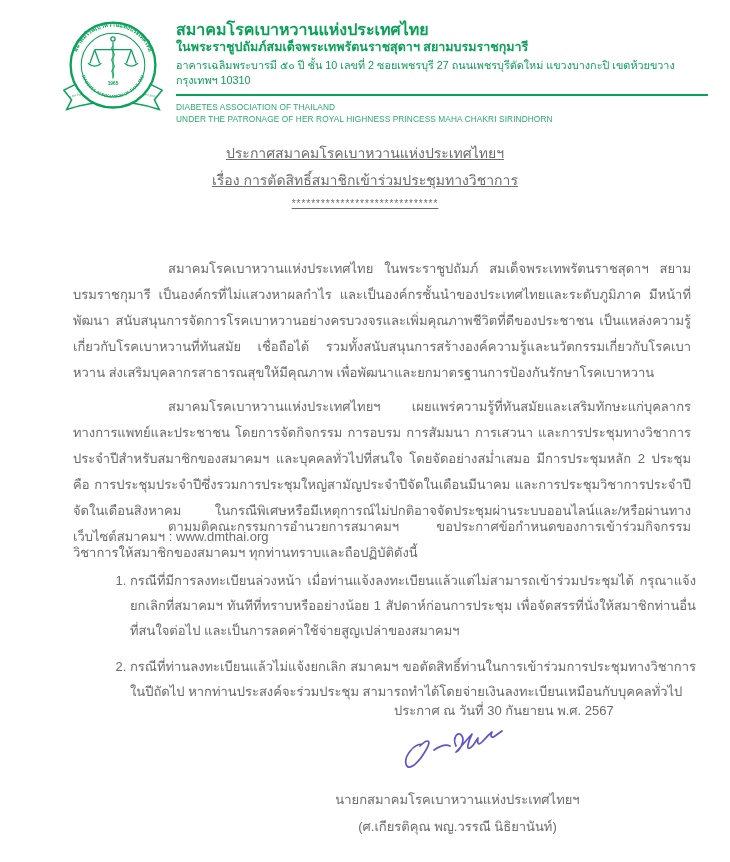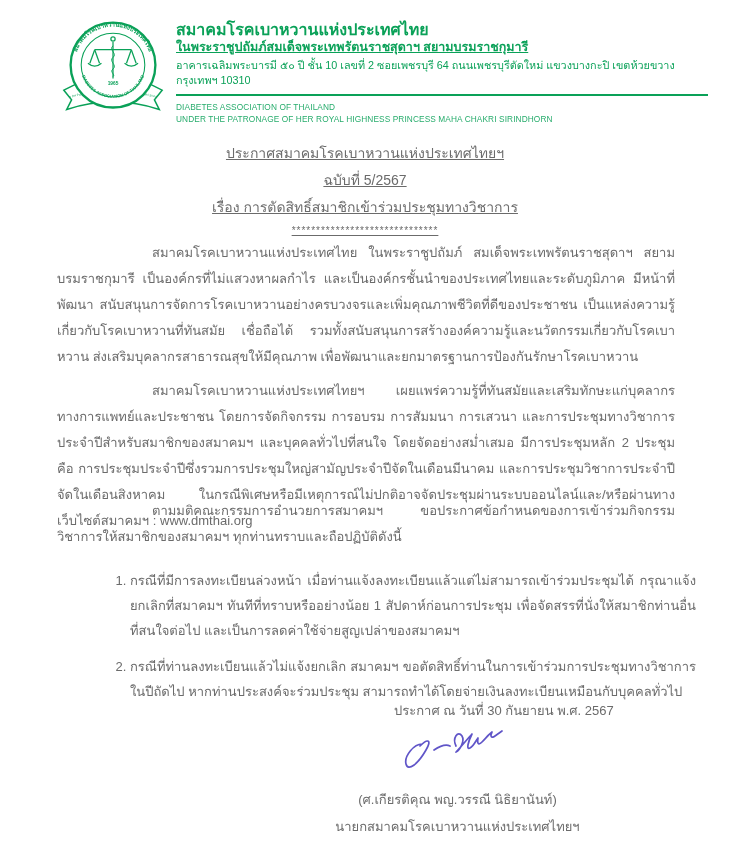--- a/index.html
+++ b/index.html
@@ -5,30 +5,30 @@
   html,body{margin:0;padding:0;background:#ffffff;}
   .page{
     position:relative;width:730px;height:862px;background:#ffffff;overflow:hidden;
     font-family:"Liberation Sans","DejaVu Sans",sans-serif;
   }
   
   .letterhead{position:absolute;top:13px;left:60px;width:648px;display:flex;gap:10px;}
   .logo-wrap{flex:none;width:106px;height:110px;}
   .head-text{flex:1;padding-top:7px;}
   .org-th{color:var(--green);font-weight:bold;font-size:16px;line-height:1.2;}
-  .pat-th{color:var(--green);font-weight:bold;font-size:12.5px;line-height:1.35;text-decoration:underline;}
+  .pat-th{color:var(--green);font-weight:bold;font-size:12.5px;line-height:1.35;}
   .addr-th{color:var(--green);font-size:10.8px;line-height:1.4;margin-top:2px;}
   .rule{height:2px;background:var(--green);margin:6px 0 6px;}
   .en-line{color:var(--green);opacity:.88;font-size:8.3px;line-height:1.38;letter-spacing:.1px;}
   
   .doc-head{position:absolute;top:140px;left:0;width:730px;text-align:center;color:var(--ink);
     font-size:14px;line-height:27px;text-decoration:underline;}
   .divider{font-size:10px;letter-spacing:1px;color:var(--ink);line-height:20px;}
   .para{position:absolute;left:57px;width:618px;color:var(--ink);font-size:13px;line-height:26px;
-    text-align:justify;margin:0;}
+    text-align:justify;margin:16px;}
   .para.indent{text-indent:95px;}
   .num-list{position:absolute;left:100px;width:566px;color:var(--ink);font-size:13px;line-height:25px;
     margin:12px;padding:0 0 0 18px;}
   .num-list li{margin-bottom:11px;text-align:justify;}
   .date-row{position:absolute;top:700px;left:0;width:730px;color:var(--ink);font-size:13px;padding-left:32px;}
   .date-row span{margin-left:362px;}
   .sig-wrap{position:absolute;top:720px;left:390px;width:132px;height:62px;}
   .signer{position:absolute;top:786px;left:310px;width:295px;text-align:center;color:var(--ink);
     font-size:13px;line-height:27px;}
 </style>
@@ -72,30 +72,29 @@
             <line x1="74" y1="38" x2="79" y2="52"></line>
           <path d="M67 52 Q74 58 81 52"></path>
           <path d="M55 34 C 50 38, 60 42, 55 46 C 50 50, 60 54, 55 58 C 51 61, 58 64, 55 66" stroke-width="1"></path>
         </g>
         <text x="55" y="75" font-size="5" fill="#0aa158" font-weight="bold" text-anchor="middle">1965</text>
       </svg>
     </div>
     <div class="head-text">
       <div class="org-th">สมาคมโรคเบาหวานแห่งประเทศไทย</div>
       <div class="pat-th">ในพระราชูปถัมภ์สมเด็จพระเทพรัตนราชสุดาฯ สยามบรมราชกุมารี</div>
-      <div class="addr-th">อาคารเฉลิมพระบารมี ๕๐ ปี ชั้น 10 เลขที่ 2 ซอยเพชรบุรี 64  ถนนเพชรบุรีตัดใหม่ แขวงบางกะปิ เขตห้วยขวาง กรุงเทพฯ 10310</div>
+      <div class="addr-th">อาคารเฉลิมพระบารมี ๕๐ ปี ชั้น 10 เลขที่ 2 ซอยเพชรบุรี 27  ถนนเพชรบุรีตัดใหม่ แขวงบางกะปิ เขตห้วยขวาง กรุงเทพฯ 10310</div>
       <div class="rule"></div>
       <div class="en-line">DIABETES ASSOCIATION OF THAILAND</div>
       <div class="en-line">UNDER THE PATRONAGE OF HER ROYAL HIGHNESS PRINCESS MAHA CHAKRI SIRINDHORN</div>
     </div>
   </div>
 
   <div class="doc-head">
     <div>ประกาศสมาคมโรคเบาหวานแห่งประเทศไทยฯ</div>
-    <div>ฉบับที่  5/2567</div>
     <div>เรื่อง  การตัดสิทธิ์สมาชิกเข้าร่วมประชุมทางวิชาการ</div>
     <div class="divider">******************************</div>
   </div>
 
   <p class="para indent" style="top:240px">สมาคมโรคเบาหวานแห่งประเทศไทย ในพระราชูปถัมภ์ สมเด็จพระเทพรัตนราชสุดาฯ สยามบรมราชกุมารี เป็นองค์กรที่ไม่แสวงหาผลกำไร และเป็นองค์กรชั้นนำของประเทศไทยและระดับภูมิภาค มีหน้าที่พัฒนา สนับสนุนการจัดการโรคเบาหวานอย่างครบวงจรและเพิ่มคุณภาพชีวิตที่ดีของประชาชน เป็นแหล่งความรู้เกี่ยวกับโรคเบาหวานที่ทันสมัย เชื่อถือได้ รวมทั้งสนับสนุนการสร้างองค์ความรู้และนวัตกรรมเกี่ยวกับโรคเบาหวาน ส่งเสริมบุคลากรสาธารณสุขให้มีคุณภาพ เพื่อพัฒนาและยกมาตรฐานการป้องกันรักษาโรคเบาหวาน</p>
   <p class="para indent" style="top:378px">สมาคมโรคเบาหวานแห่งประเทศไทยฯ เผยแพร่ความรู้ที่ทันสมัยและเสริมทักษะแก่บุคลากรทางการแพทย์และประชาชน โดยการจัดกิจกรรม การอบรม การสัมมนา การเสวนา และการประชุมทางวิชาการประจำปีสำหรับสมาชิกของสมาคมฯ และบุคคลทั่วไปที่สนใจ โดยจัดอย่างสม่ำเสมอ มีการประชุมหลัก 2 ประชุม คือ การประชุมประจำปีซึ่งรวมการประชุมใหญ่สามัญประจำปีจัดในเดือนมีนาคม และการประชุมวิชาการประจำปีจัดในเดือนสิงหาคม ในกรณีพิเศษหรือมีเหตุการณ์ไม่ปกติอาจจัดประชุมผ่านระบบออนไลน์และ/หรือผ่านทางเว็บไซต์สมาคมฯ : www.dmthai.org</p>
   <p class="para indent" style="top:498px">ตามมติคณะกรรมการอำนวยการสมาคมฯ   ขอประกาศข้อกำหนดของการเข้าร่วมกิจกรรมวิชาการให้สมาชิกของสมาคมฯ ทุกท่านทราบและถือปฏิบัติดังนี้</p>
 
   <ol class="num-list" style="top:556px">
     <li>กรณีที่มีการลงทะเบียนล่วงหน้า  เมื่อท่านแจ้งลงทะเบียนแล้วแต่ไม่สามารถเข้าร่วมประชุมได้  กรุณาแจ้งยกเลิกที่สมาคมฯ ทันทีที่ทราบหรืออย่างน้อย 1 สัปดาห์ก่อนการประชุม เพื่อจัดสรรที่นั่งให้สมาชิกท่านอื่นที่สนใจต่อไป และเป็นการลดค่าใช้จ่ายสูญเปล่าของสมาคมฯ</li>
@@ -110,17 +109,17 @@
     <svg viewBox="0 0 132 62" width="132" height="62">
       <g fill="none" stroke="#6055c8" stroke-width="1.7" stroke-linecap="round" stroke-linejoin="round">
         <path d="M30 26 C 38 18, 42 20, 36 30 C 28 44, 18 52, 16 44 C 14 36, 24 24, 32 24"></path>
         <path d="M44 30 C 50 26, 56 24, 60 26"></path>
         <path d="M66 26 C 62 18, 68 10, 72 16 C 75 21, 70 30, 66 32 C 72 26, 78 18, 82 14 C 78 22, 76 30, 80 28 C 84 26, 86 20, 88 18 C 87 23, 88 26, 92 22 C 96 18, 99 14, 102 12 C 100 16, 101 19, 105 16 L 112 11"></path>
       </g>
     </svg>
   </div>
 
   <div class="signer">
+    <div>นายกสมาคมโรคเบาหวานแห่งประเทศไทยฯ</div>
     <div>(ศ.เกียรติคุณ พญ.วรรณี นิธิยานันท์)</div>
-    <div>นายกสมาคมโรคเบาหวานแห่งประเทศไทยฯ</div>
   </div>
 
 </div>
 
 </body></html>

